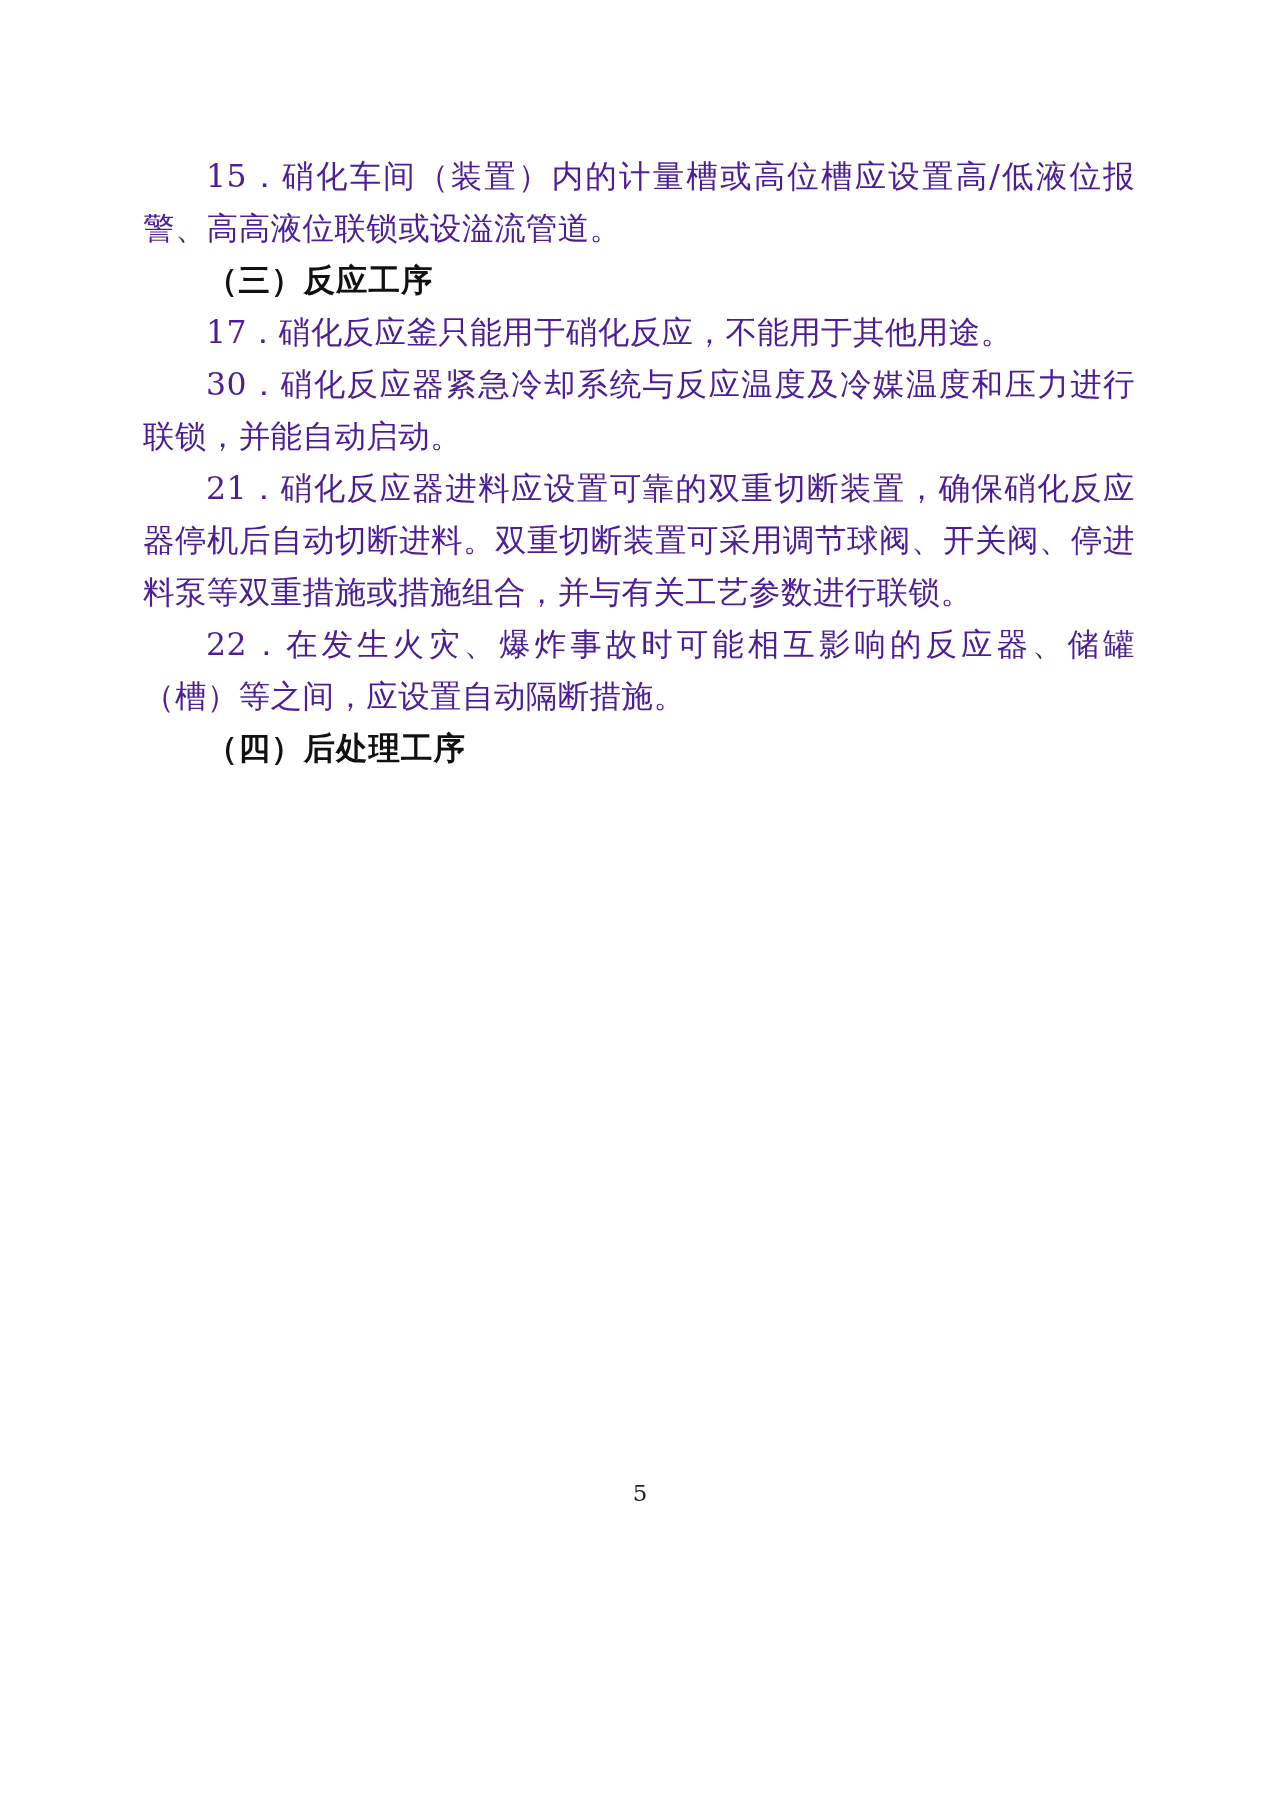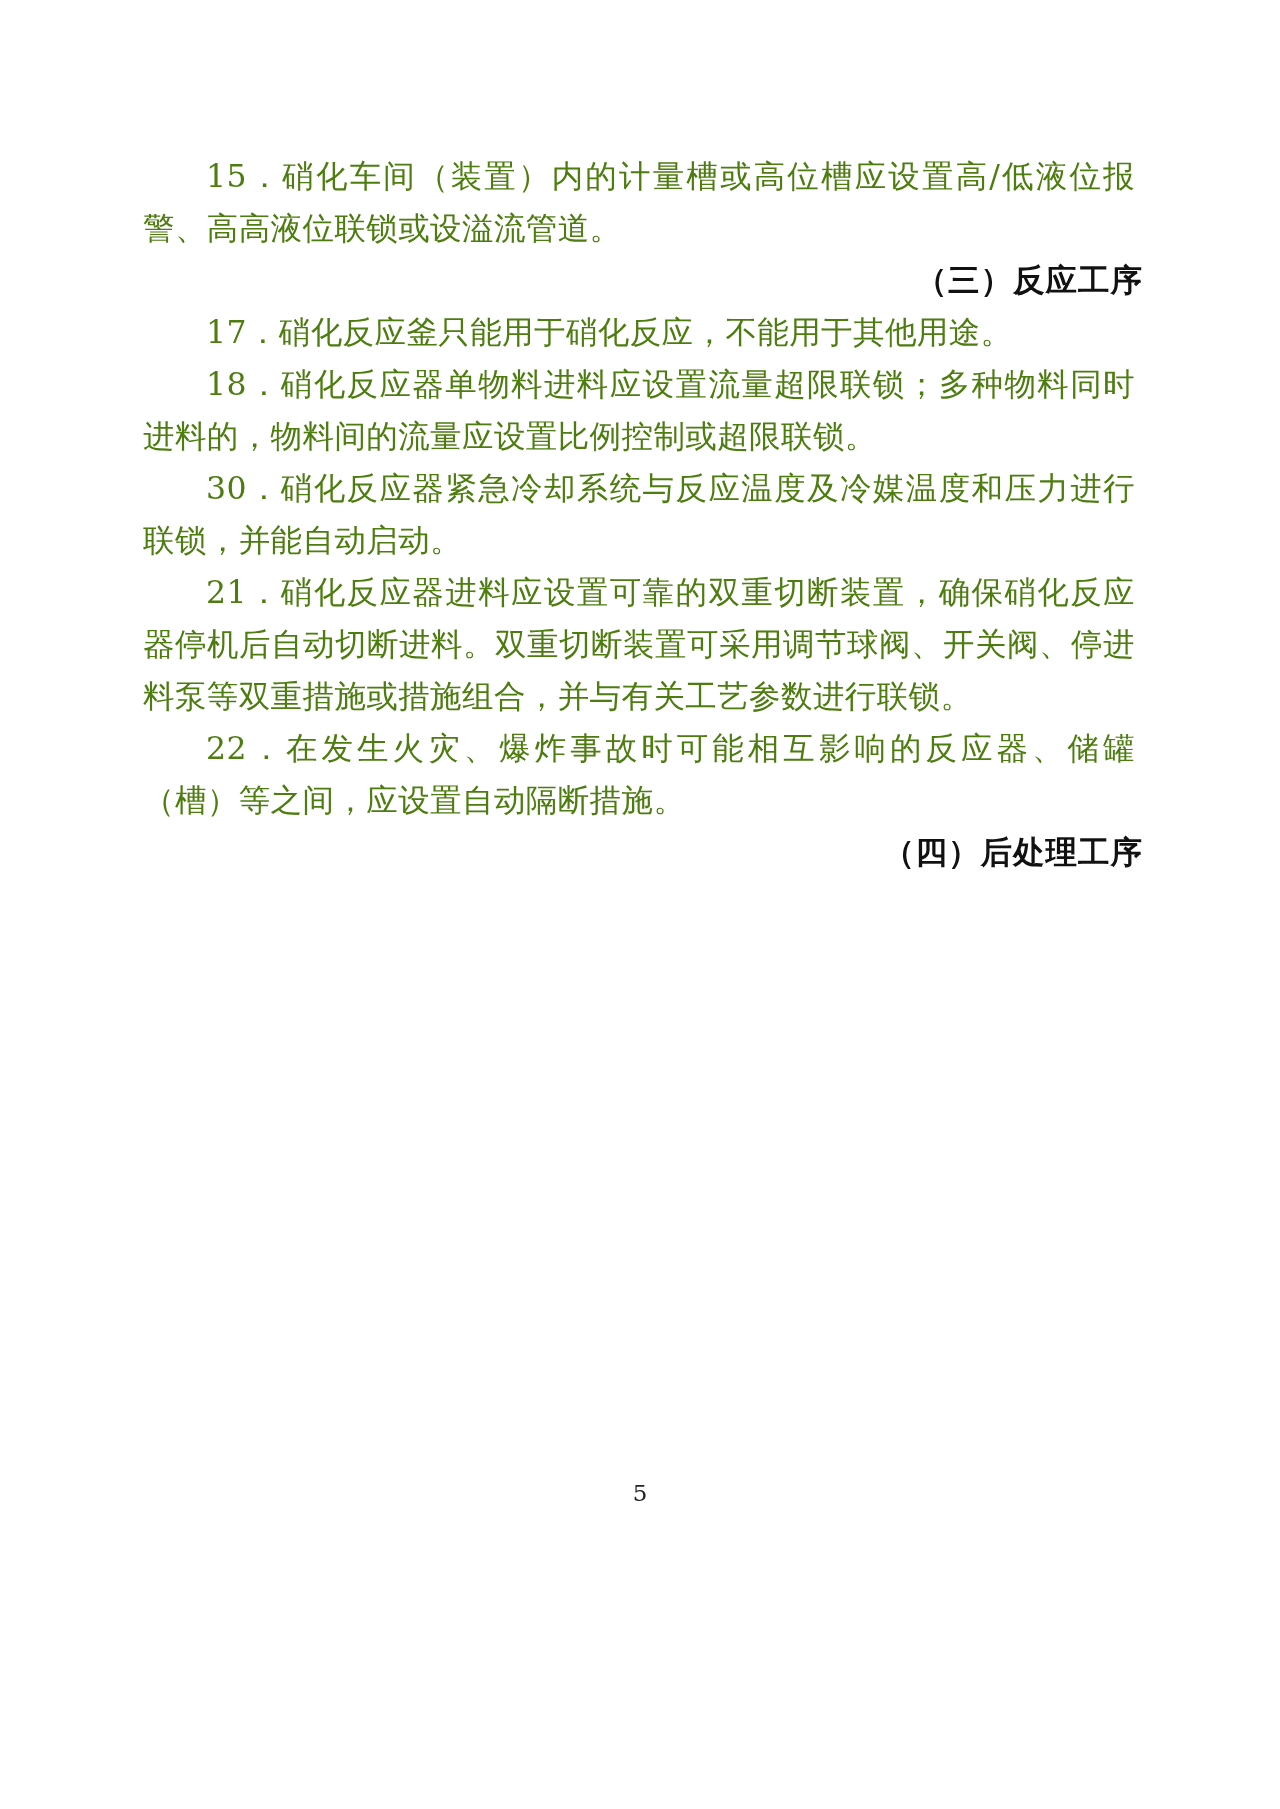--- a/index.html
+++ b/index.html
@@ -19,39 +19,38 @@
   .content {
     position: absolute;
     left: 143px;
     top: 150px;
     width: 1000px;
   }
   .para {
     font-family: "DejaVu Serif", "Liberation Serif", serif;
     font-size: 31.5px;
     line-height: 52px;
-    color: #4d7c0f;
+    color: #4c1d95;
     text-align: justify;
     text-justify: inter-ideograph;
     margin: 0 8px 0 0;
     letter-spacing: 0.4px;
   }
   .para.indent {
     text-indent: 63px;
   }
   .heading {
     font-family: "DejaVu Serif", "Liberation Serif", serif;
     font-size: 31.5px;
     line-height: 52px;
     color: #111111;
     font-weight: bold;
     text-indent: 63px;
     letter-spacing: 1px;
     margin: 0;
-    text-align: right;
   }
   .page-number {
     position: absolute;
     left: 0;
     right: 0;
     top: 1480px;
     text-align: center;
     font-family: "DejaVu Serif", "Liberation Serif", serif;
     font-size: 23px;
     color: #222222;
@@ -59,21 +58,20 @@
 </style>
 </head>
 <body>
 
 <div class="page">
   <div class="content">
 
     <p class="para indent">15．硝化车间（装置）内的计量槽或高位槽应设置高/低液位报警、高高液位联锁或设溢流管道。</p>
     <p class="heading">（三）反应工序</p>
     <p class="para indent">17．硝化反应釜只能用于硝化反应，不能用于其他用途。</p>
-    <p class="para indent">18．硝化反应器单物料进料应设置流量超限联锁；多种物料同时进料的，物料间的流量应设置比例控制或超限联锁。</p>
     <p class="para indent">30．硝化反应器紧急冷却系统与反应温度及冷媒温度和压力进行联锁，并能自动启动。</p>
     <p class="para indent">21．硝化反应器进料应设置可靠的双重切断装置，确保硝化反应器停机后自动切断进料。双重切断装置可采用调节球阀、开关阀、停进料泵等双重措施或措施组合，并与有关工艺参数进行联锁。</p>
     <p class="para indent">22．在发生火灾、爆炸事故时可能相互影响的反应器、储罐（槽）等之间，应设置自动隔断措施。</p>
     <p class="heading">（四）后处理工序</p>
 
   </div>
 
   <div class="page-number">5</div>
 </div>
 

